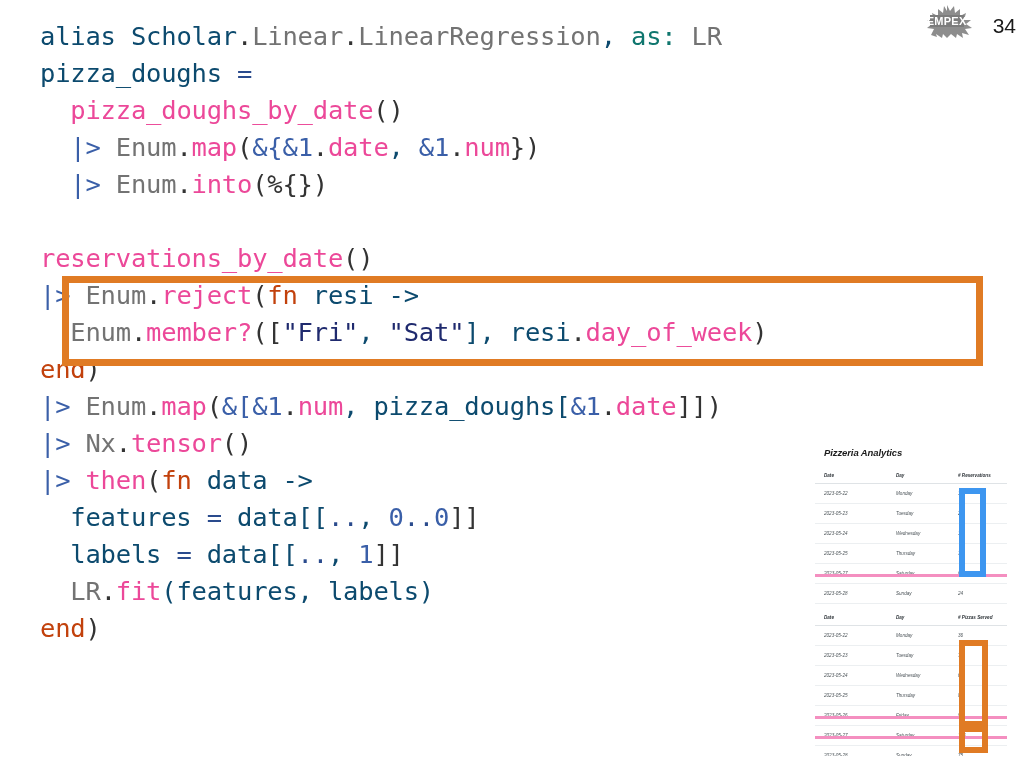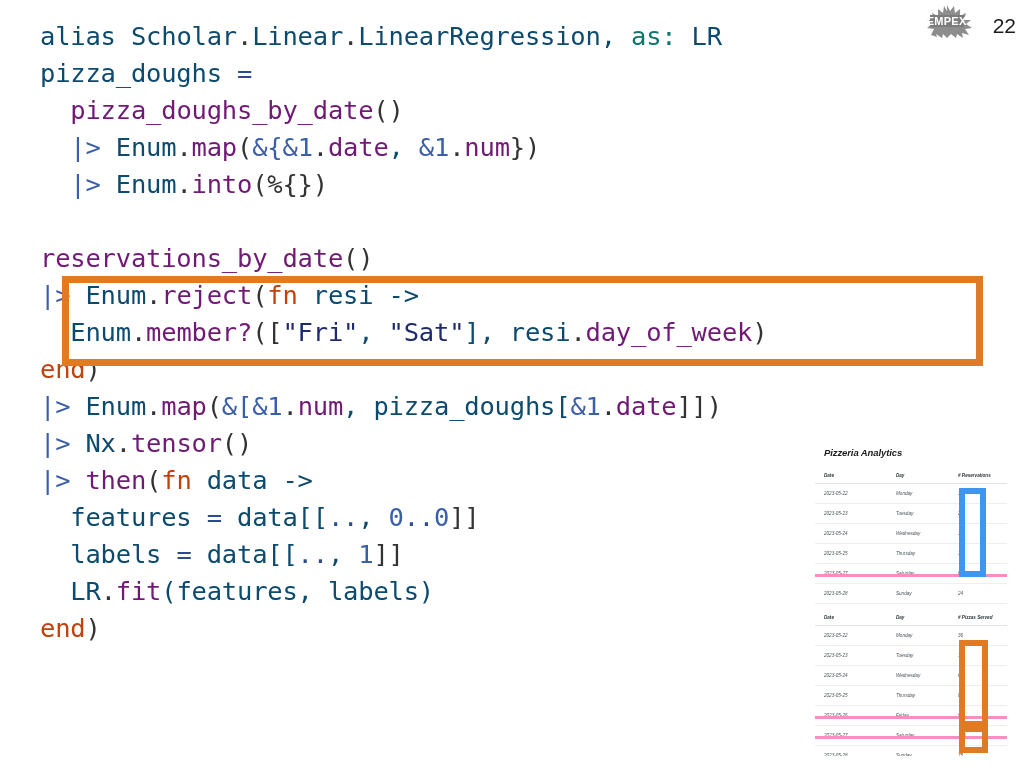--- a/index.html
+++ b/index.html
@@ -61,22 +61,22 @@
     line-height: 37px;
     white-space: pre;
     color: #333333;
     letter-spacing: -0.2px;
   }
   .code-line { height: 37px; }
   .code-line.blank { height: 37px; }
 
   
   .tok-plain   { color: #0c4a6e; }
-  .tok-module  { color: #0c4a6e; }
-  .tok-func    { color: #701a75; }
+  .tok-module  { color: #737373; }
+  .tok-func    { color: #ec4899; }
   .tok-kw      { color: #c2410c; }
   .tok-kwblue  { color: #0f766e; }
   .tok-punct   { color: #333333; }
   .tok-op      { color: #2a4b8d; }
   .tok-str     { color: #1f2a6e; }
   .tok-num     { color: #3a5fa8; }
   .tok-pipe    { color: #3a5fa8; }
   .tok-amp     { color: #3a5fa8; }
 
   
@@ -188,21 +188,21 @@
 <body>
 
 <div class="brand-area">
   <div class="brand-badge">
     <svg width="52" height="34" viewBox="0 0 52 34">
       <polygon points="26,1 29,7 33,2 34,9 39,5 39,12 45,9 43,16 50,16 45,20 51,24 44,25 48,31 41,29 42,34 36,30 35,34 30,30 26,34 22,30 21,34 15,30 16,33 10,31 13,25 6,24 11,20 6,16 13,16 11,9 17,12 17,5 22,9 23,2 26,7" fill="#8d8d8d"></polygon>
       <rect x="9" y="11" width="34" height="12" fill="#7c7c7c"></rect>
     </svg>
     <span class="brand-text">EMPEX</span>
   </div>
-  <span class="page-number">22</span>
+  <span class="page-number">34</span>
 </div>
 
 <div class="code-block" id="code-block"><div class="code-line"><span class="tok-plain">alias </span><span class="tok-plain">Scholar</span><span class="tok-punct">.</span><span class="tok-module">Linear</span><span class="tok-punct">.</span><span class="tok-module">LinearRegression</span><span class="tok-plain">, </span><span class="tok-kwblue">as:</span><span class="tok-plain"> </span><span class="tok-module">LR</span></div><div class="code-line"><span class="tok-plain">pizza_doughs </span><span class="tok-op">=</span></div><div class="code-line"><span class="tok-plain">  </span><span class="tok-func">pizza_doughs_by_date</span><span class="tok-punct">()</span></div><div class="code-line"><span class="tok-plain">  </span><span class="tok-pipe">|&gt;</span><span class="tok-plain"> </span><span class="tok-module">Enum</span><span class="tok-punct">.</span><span class="tok-func">map</span><span class="tok-punct">(</span><span class="tok-amp">&amp;{&amp;1</span><span class="tok-punct">.</span><span class="tok-func">date</span><span class="tok-plain">, </span><span class="tok-amp">&amp;1</span><span class="tok-punct">.</span><span class="tok-func">num</span><span class="tok-punct">})</span></div><div class="code-line"><span class="tok-plain">  </span><span class="tok-pipe">|&gt;</span><span class="tok-plain"> </span><span class="tok-module">Enum</span><span class="tok-punct">.</span><span class="tok-func">into</span><span class="tok-punct">(%{})</span></div><div class="code-line blank">&nbsp;</div><div class="code-line"><span class="tok-func">reservations_by_date</span><span class="tok-punct">()</span></div><div class="code-line"><span class="tok-pipe">|&gt;</span><span class="tok-plain"> </span><span class="tok-module">Enum</span><span class="tok-punct">.</span><span class="tok-func">reject</span><span class="tok-punct">(</span><span class="tok-kw">fn</span><span class="tok-plain"> resi </span><span class="tok-plain">-&gt;</span></div><div class="code-line"><span class="tok-plain">  </span><span class="tok-module">Enum</span><span class="tok-punct">.</span><span class="tok-func">member?</span><span class="tok-punct">([</span><span class="tok-str">"Fri"</span><span class="tok-plain">, </span><span class="tok-str">"Sat"</span><span class="tok-plain">], resi</span><span class="tok-punct">.</span><span class="tok-func">day_of_week</span><span class="tok-punct">)</span></div><div class="code-line"><span class="tok-kw">end</span><span class="tok-punct">)</span></div><div class="code-line"><span class="tok-pipe">|&gt;</span><span class="tok-plain"> </span><span class="tok-module">Enum</span><span class="tok-punct">.</span><span class="tok-func">map</span><span class="tok-punct">(</span><span class="tok-amp">&amp;[&amp;1</span><span class="tok-punct">.</span><span class="tok-func">num</span><span class="tok-plain">, pizza_doughs[</span><span class="tok-amp">&amp;1</span><span class="tok-punct">.</span><span class="tok-func">date</span><span class="tok-punct">]])</span></div><div class="code-line"><span class="tok-pipe">|&gt;</span><span class="tok-plain"> </span><span class="tok-module">Nx</span><span class="tok-punct">.</span><span class="tok-func">tensor</span><span class="tok-punct">()</span></div><div class="code-line"><span class="tok-pipe">|&gt;</span><span class="tok-plain"> </span><span class="tok-func">then</span><span class="tok-punct">(</span><span class="tok-kw">fn</span><span class="tok-plain"> data </span><span class="tok-plain">-&gt;</span></div><div class="code-line"><span class="tok-plain">  features </span><span class="tok-op">=</span><span class="tok-plain"> data[[</span><span class="tok-op">..</span><span class="tok-plain">, </span><span class="tok-num">0</span><span class="tok-op">..</span><span class="tok-num">0</span><span class="tok-punct">]]</span></div><div class="code-line"><span class="tok-plain">  labels </span><span class="tok-op">=</span><span class="tok-plain"> data[[</span><span class="tok-op">..</span><span class="tok-plain">, </span><span class="tok-num">1</span><span class="tok-punct">]]</span></div><div class="code-line"><span class="tok-plain">  </span><span class="tok-module">LR</span><span class="tok-punct">.</span><span class="tok-func">fit</span><span class="tok-plain">(features, labels)</span></div><div class="code-line"><span class="tok-kw">end</span><span class="tok-punct">)</span></div></div>
 
 <div class="highlight-box"></div>
 
 <div class="analytics-shot">
   <div class="an-title">Pizzeria Analytics</div>
   <div class="an-table" id="reservations-table">
       <div class="an-row header">

